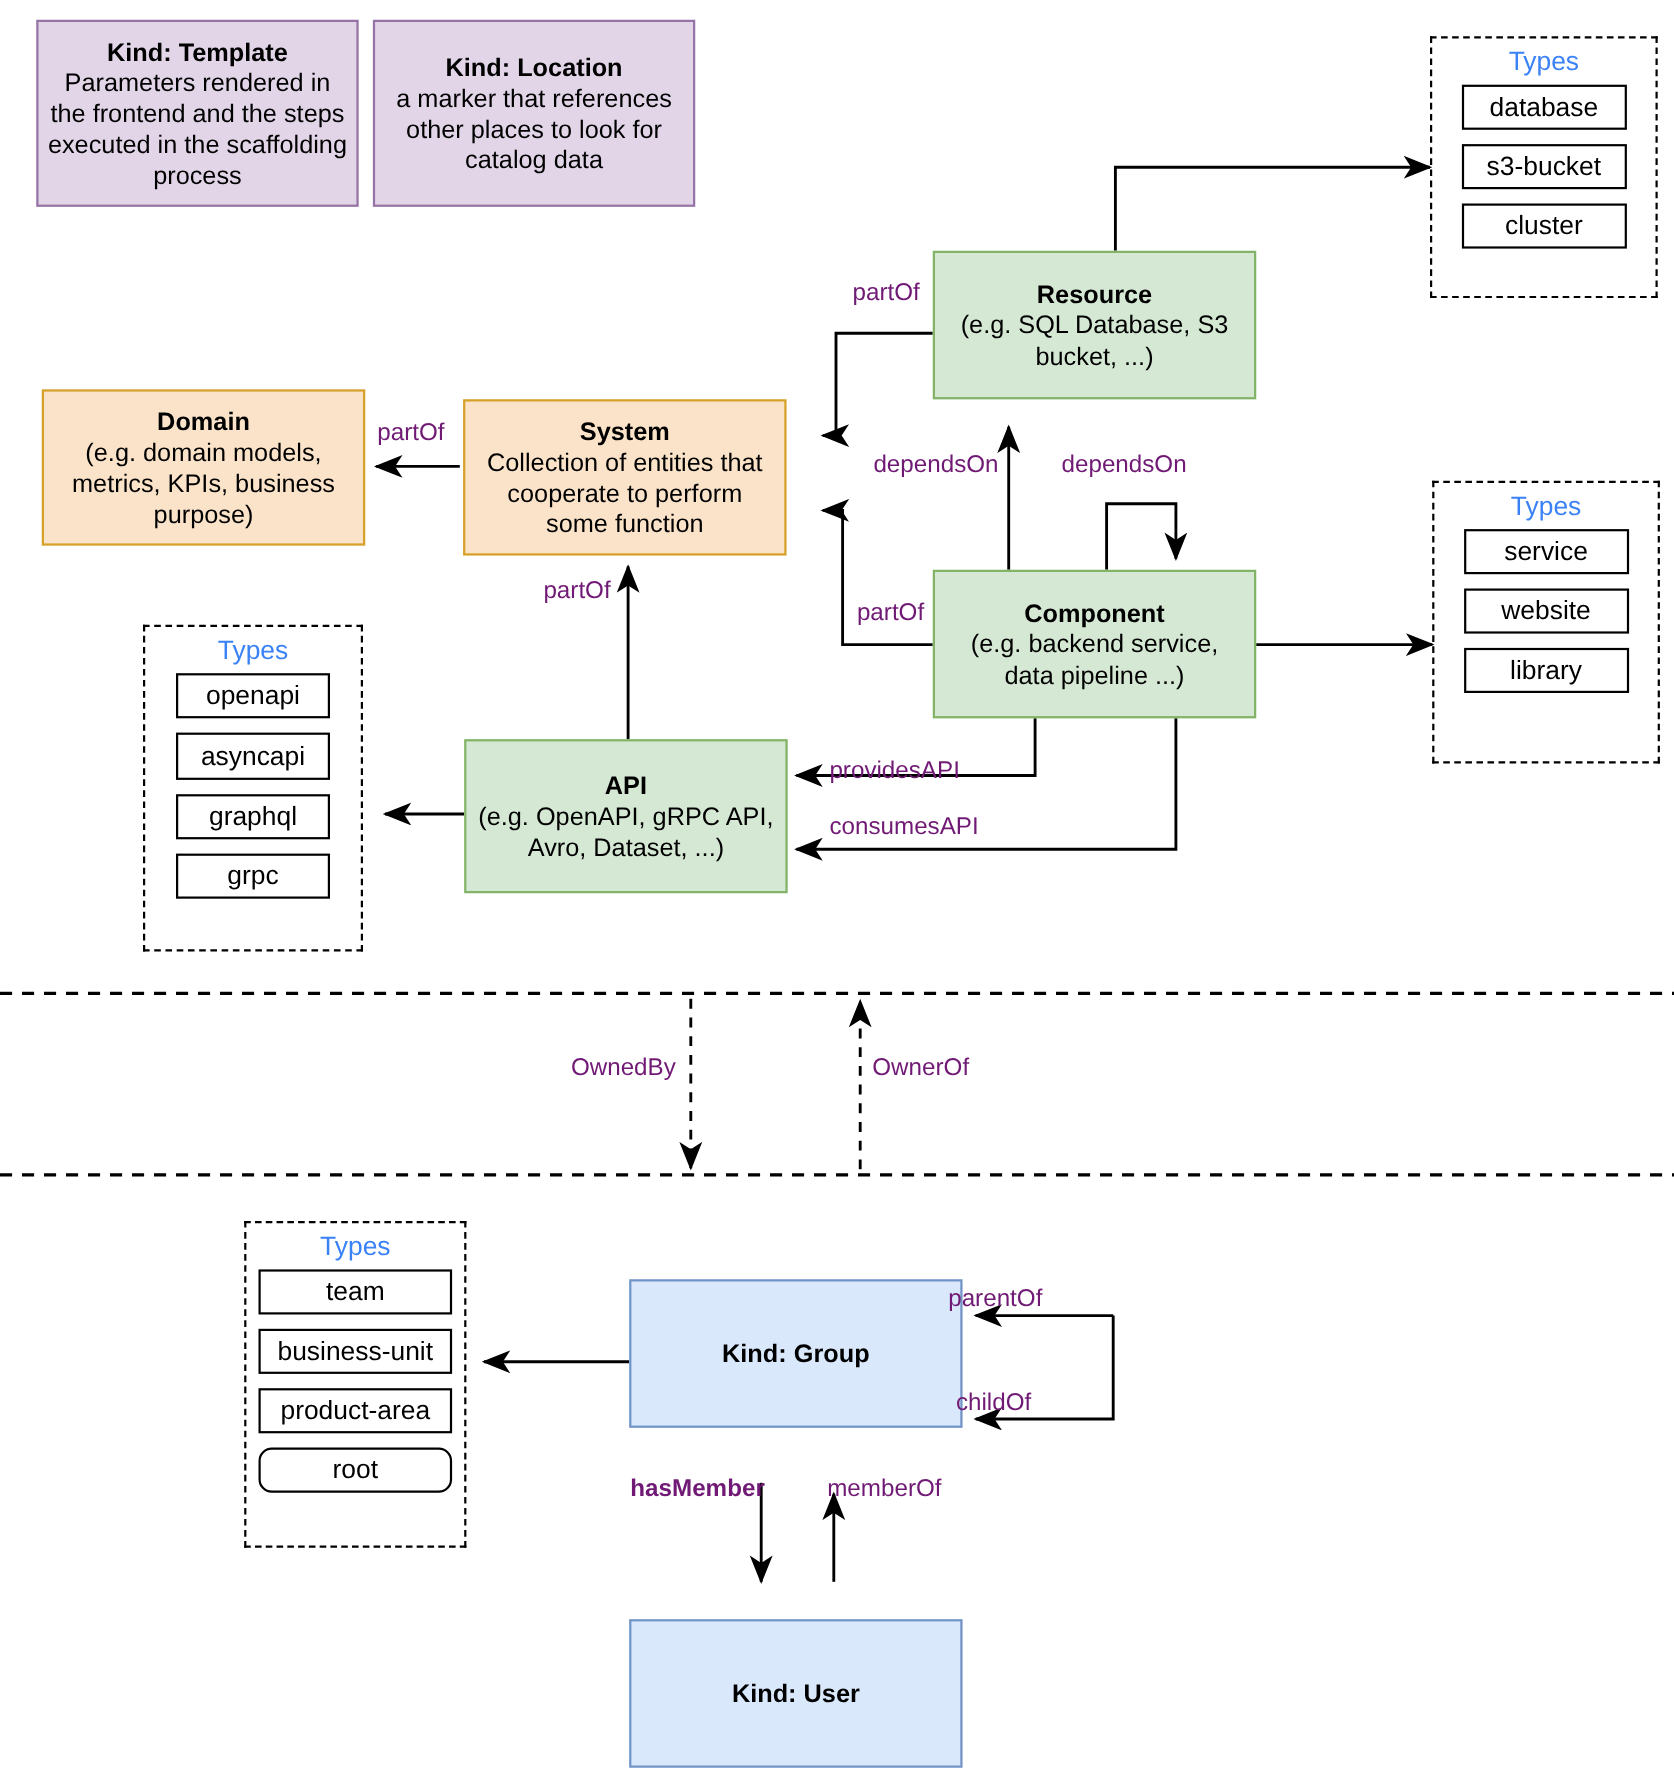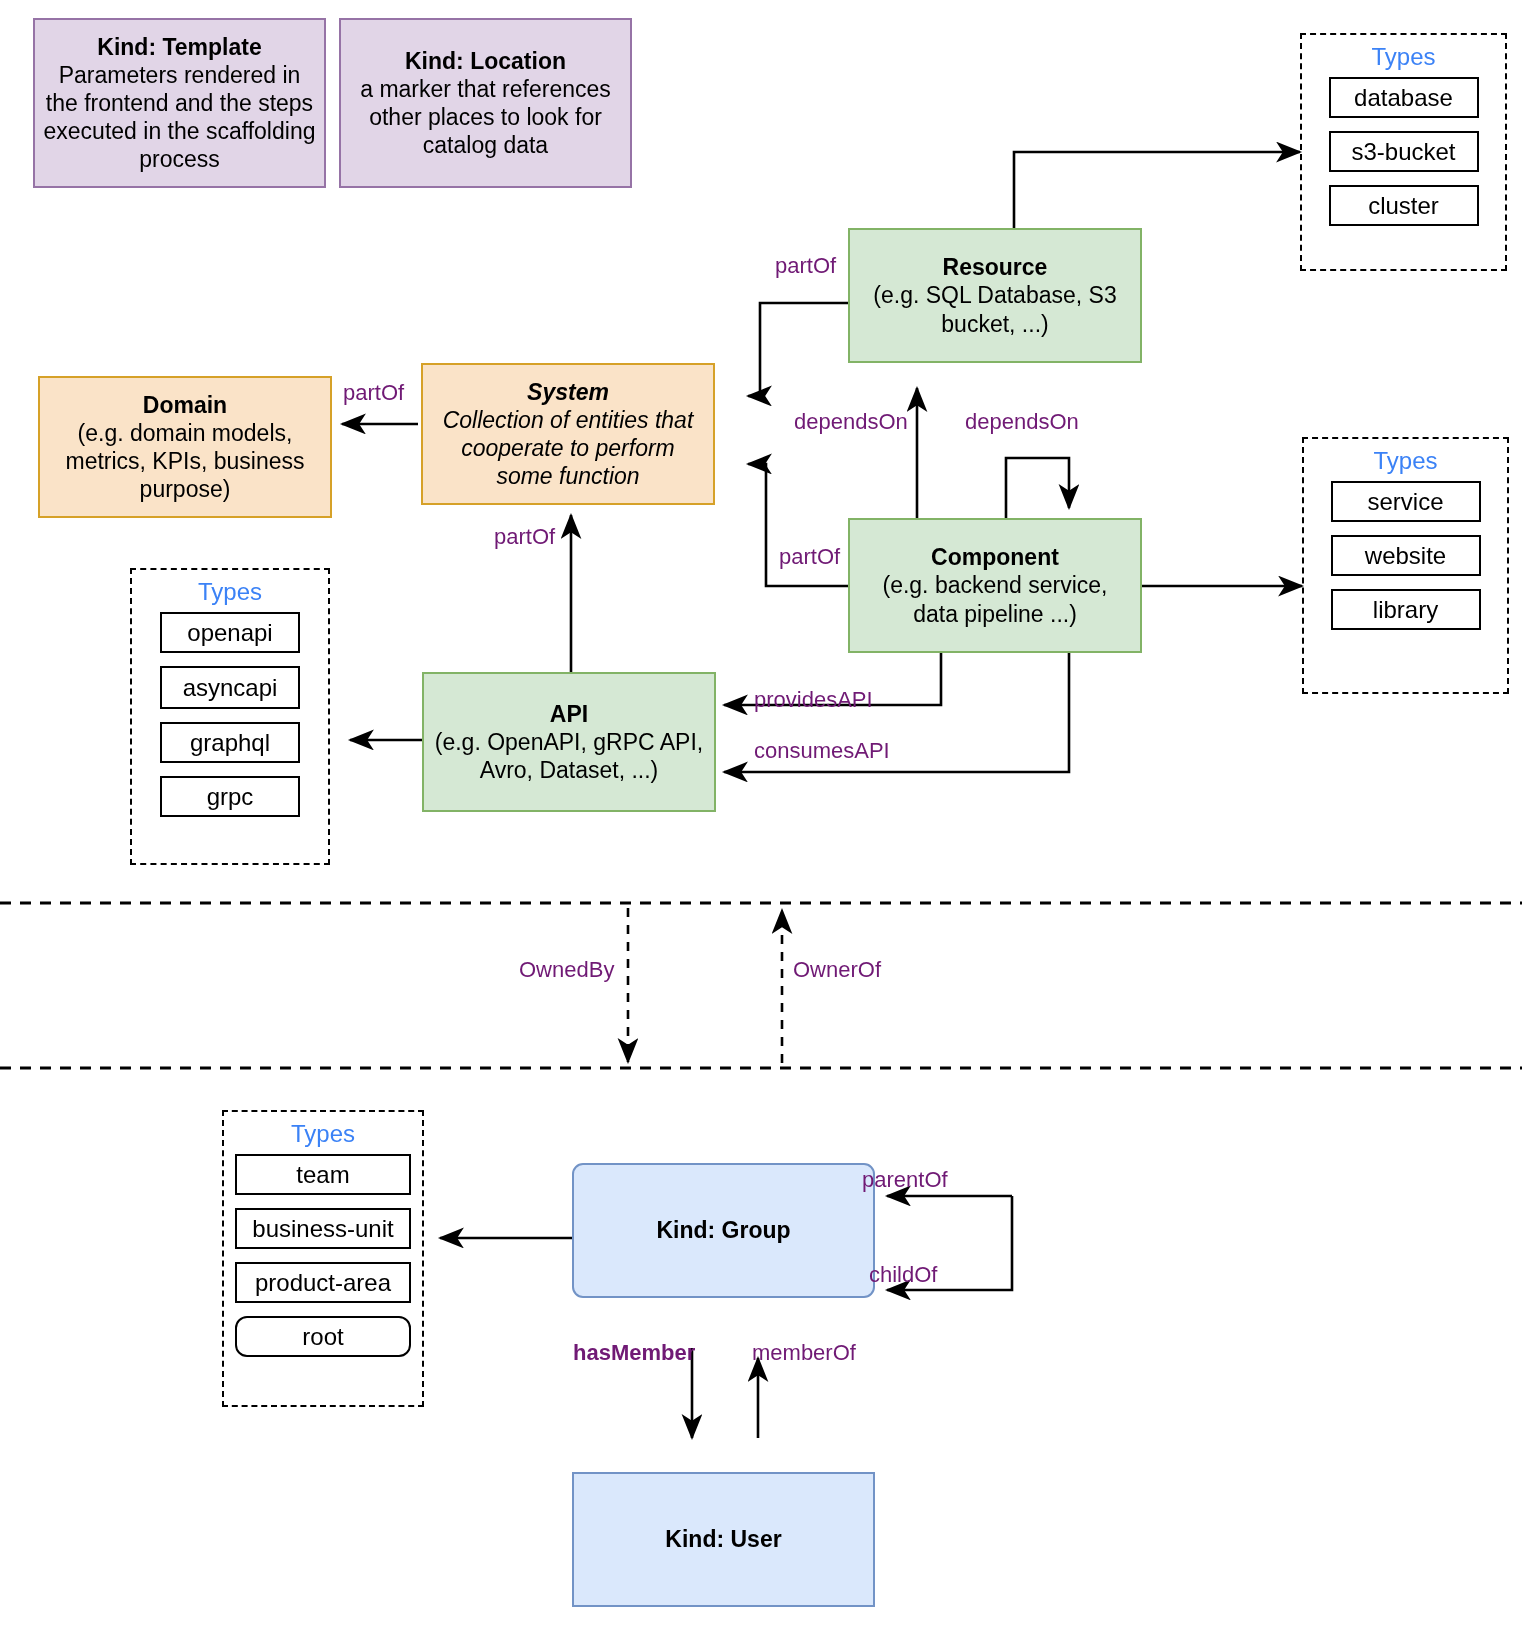--- a/index.html
+++ b/index.html
@@ -160,46 +160,46 @@
   <div class="node purple" style="left:33px; top:18px; width:293px; height:170px;">
     <div class="title">Kind: Template</div>
     <div class="desc">Parameters rendered in the frontend and the steps executed in  the scaffolding process</div>
   </div>
 
   <div class="node purple" style="left:339px; top:18px; width:293px; height:170px;">
     <div class="title">Kind: Location</div>
     <div class="desc">a marker that references other places to look for catalog data</div>
   </div>
 
-  <div class="node orange" style="left:38px; top:376px; width:294px; height:142px;">
+  <div class="node orange" style="left:38px; top:354px; width:294px; height:142px;">
     <div class="title">Domain</div>
     <div class="desc">(e.g.  domain models, metrics, KPIs, business purpose)</div>
   </div>
 
-  <div class="node orange" style="left:421px; top:363px; width:294px; height:142px;font-style:italic;">
+  <div class="node orange" style="left:421px; top:363px; width:294px; height:142px;">
     <div class="title">System</div>
     <div class="desc">Collection of entities that cooperate to perform some function</div>
   </div>
 
   <div class="node green" style="left:848px; top:228px; width:294px; height:135px;">
     <div class="title">Resource</div>
     <div class="desc">(e.g. SQL Database, S3 bucket, ...)</div>
   </div>
 
   <div class="node green" style="left:848px; top:518px; width:294px; height:135px;">
     <div class="title">Component</div>
     <div class="desc">(e.g. backend service, data pipeline ...)</div>
   </div>
 
   <div class="node green" style="left:422px; top:672px; width:294px; height:140px;">
     <div class="title">API</div>
     <div class="desc">(e.g. OpenAPI, gRPC API, Avro, Dataset, ...)</div>
   </div>
 
-  <div class="node blue" style="left:572px; top:1163px; width:303px; height:135px;border-radius:11px;">
+  <div class="node blue" style="left:572px; top:1163px; width:303px; height:135px;">
     <div class="title">Kind: Group</div>
   </div>
 
   <div class="node blue" style="left:572px; top:1438px; width:303px; height:135px;margin-top:34px;">
     <div class="title">Kind: User</div>
   </div>
 
   <div class="types-group" style="left:1300px; top:33px; width:207px; height:238px;">
     <div class="types-title">Types</div>
     <div class="type-chip" style="width:150px;height:41px;">database</div>

